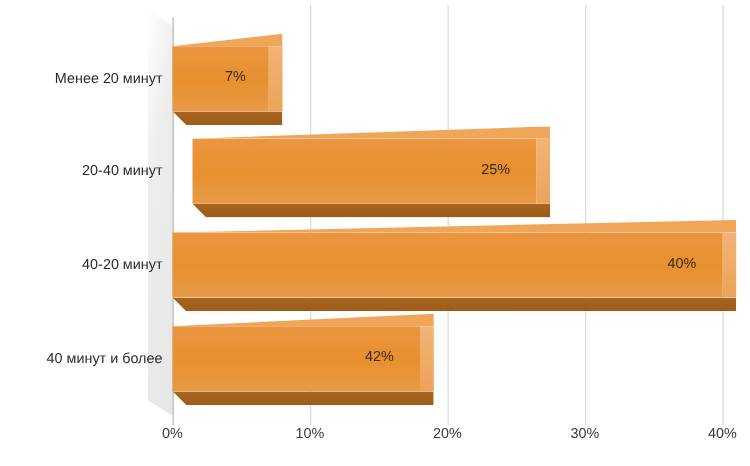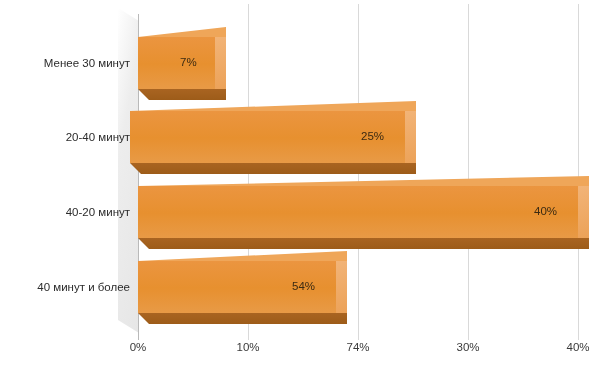--- a/index.html
+++ b/index.html
@@ -105,21 +105,21 @@
 
   <div class="bar-group" style="left:138px;top:27px;width:77px;height:52px;">
     <div class="bar-bottom" style="top:62px;width:88px;"></div>
     <div class="bar-cap" style="left:77px;height:10px;"></div>
     <div class="bar-cap-inner" style="left:77px;top:10px;height:52px;"></div>
     <div class="bar-top" style="width:88px;"></div>
     <div class="bar-front" style="width:77px;height:52px;"></div>
     <div class="bar-value" style="left:42px;top:29px;">7%</div>
   </div>
 
-  <div class="bar-group" style="left:130px;top:101px;width:275px;height:52px;">
+  <div class="bar-group" style="left:154px;top:101px;width:275px;height:52px;">
     <div class="bar-bottom" style="top:62px;width:286px;"></div>
     <div class="bar-cap" style="left:275px;height:10px;"></div>
     <div class="bar-cap-inner" style="left:275px;top:10px;height:52px;"></div>
     <div class="bar-top" style="width:286px;"></div>
     <div class="bar-front" style="width:275px;height:52px;"></div>
     <div class="bar-value" style="left:231px;top:29px;">25%</div>
   </div>
 
   <div class="bar-group" style="left:138px;top:176px;width:440px;height:52px;">
     <div class="bar-bottom" style="top:62px;width:451px;"></div>
@@ -129,27 +129,27 @@
     <div class="bar-front" style="width:440px;height:52px;"></div>
     <div class="bar-value" style="left:396px;top:29px;">40%</div>
   </div>
 
   <div class="bar-group" style="left:138px;top:251px;width:198px;height:52px;">
     <div class="bar-bottom" style="top:62px;width:209px;"></div>
     <div class="bar-cap" style="left:198px;height:10px;"></div>
     <div class="bar-cap-inner" style="left:198px;top:10px;height:52px;"></div>
     <div class="bar-top" style="width:209px;"></div>
     <div class="bar-front" style="width:198px;height:52px;"></div>
-    <div class="bar-value" style="left:154px;top:29px;">54%</div>
+    <div class="bar-value" style="left:154px;top:29px;">42%</div>
   </div>
 
-  <div class="cat-label" style="top:57px;">Менее 30 минут</div>
+  <div class="cat-label" style="top:57px;">Менее 20 минут</div>
   <div class="cat-label" style="top:131px;margin-left:48px;">20-40 минут</div>
   <div class="cat-label" style="top:206px;">40-20 минут</div>
   <div class="cat-label" style="top:281px;">40 минут и более</div>
 
   <div class="tick-label" style="left:138px;">0%</div>
   <div class="tick-label" style="left:248px;text-align:center;">10%</div>
-  <div class="tick-label" style="left:358px;">74%</div>
+  <div class="tick-label" style="left:358px;">20%</div>
   <div class="tick-label" style="left:468px;text-align:center;">30%</div>
   <div class="tick-label" style="left:578px;">40%</div>
 
 </div>
 
 </body></html>

